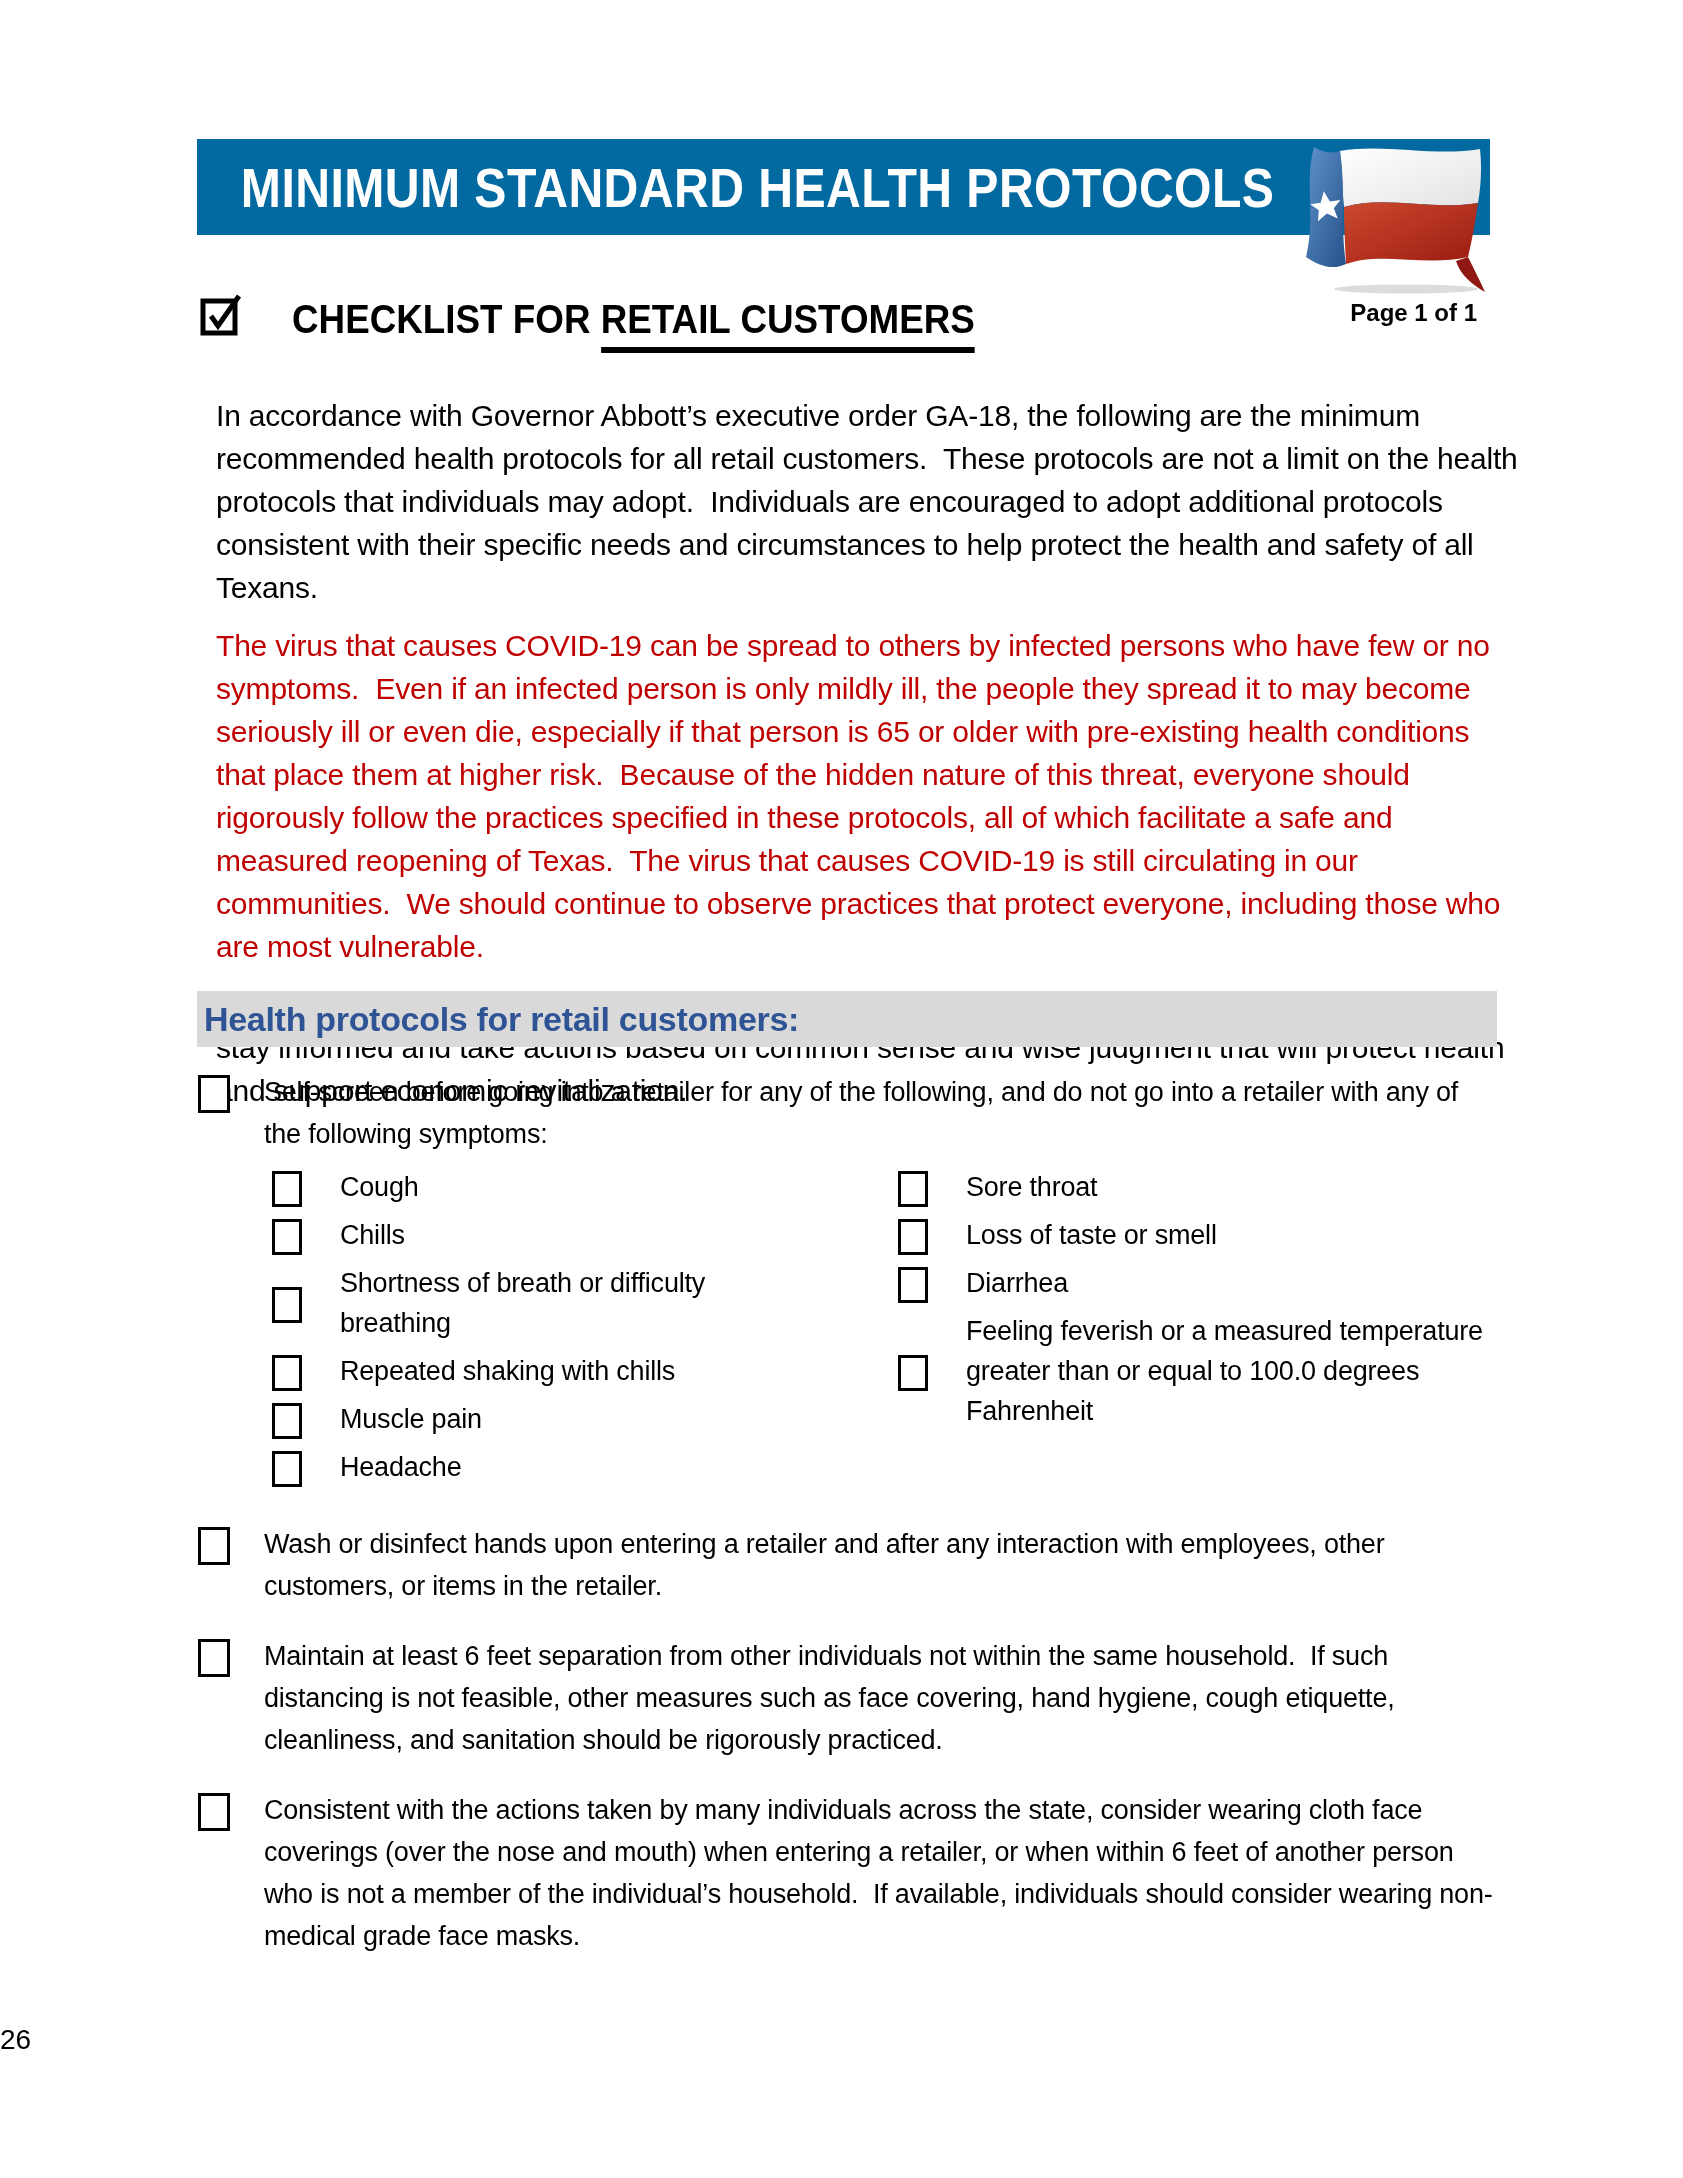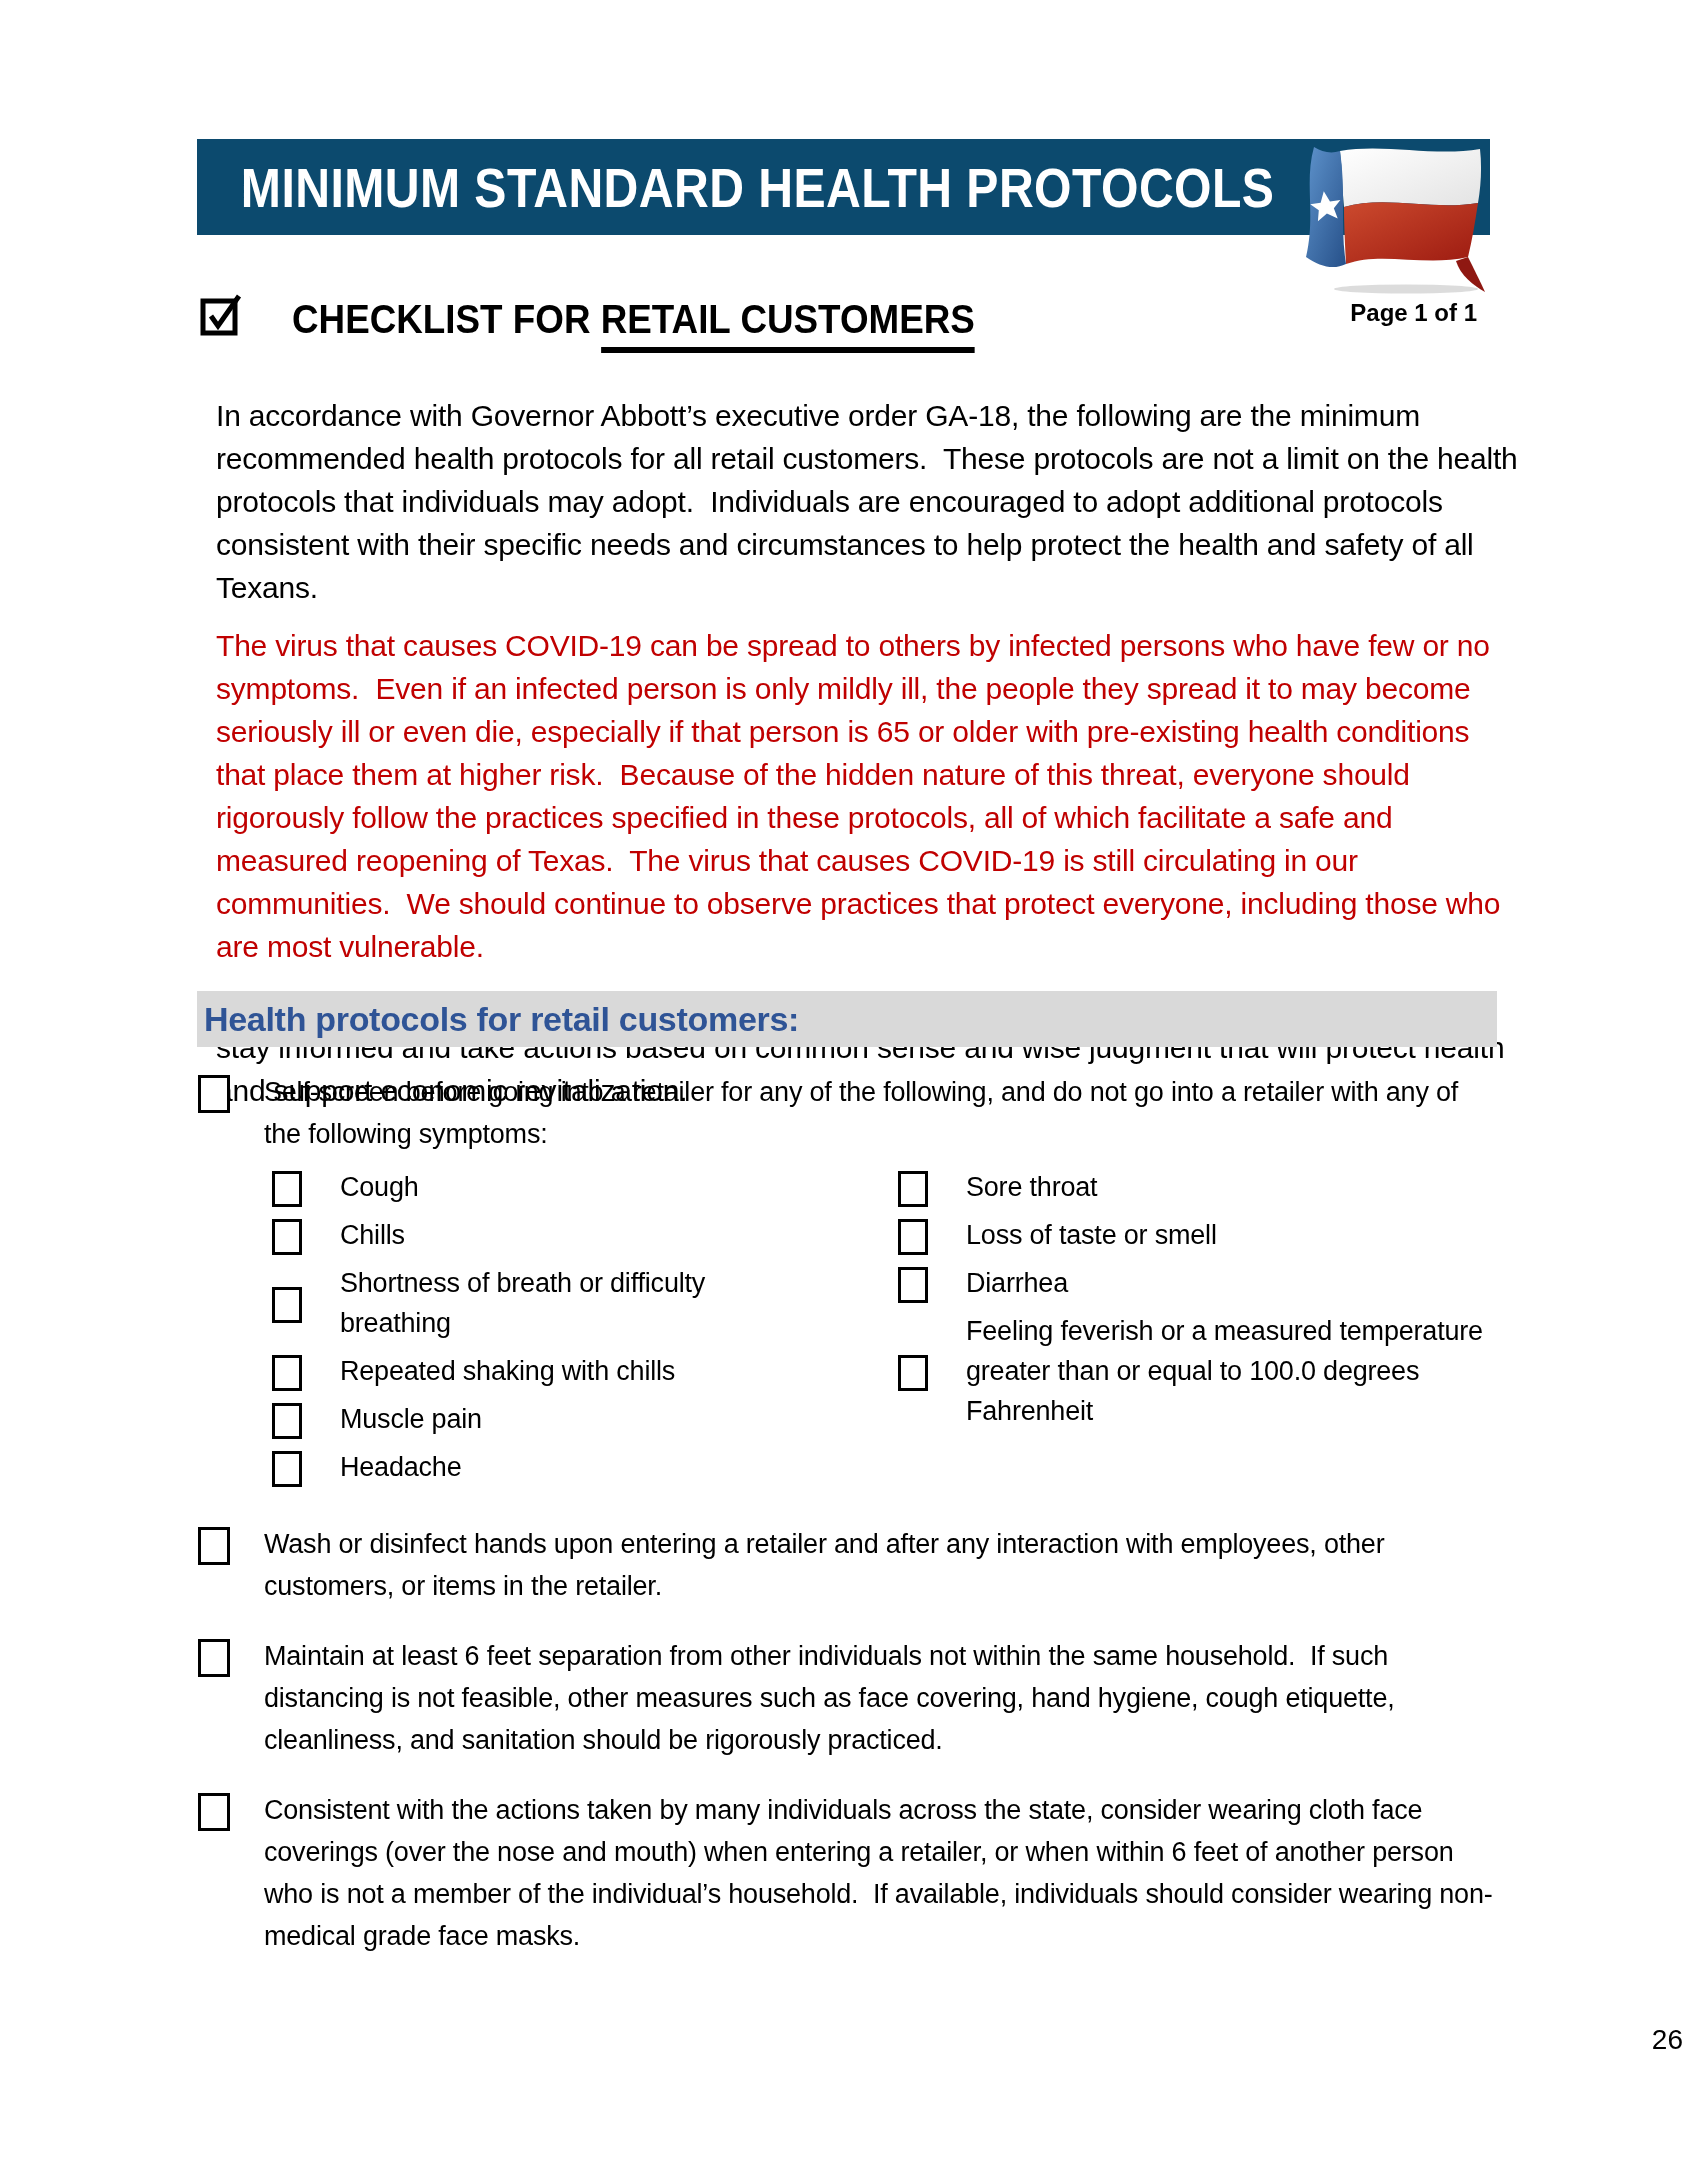--- a/index.html
+++ b/index.html
@@ -4,21 +4,21 @@
 <style>
   html,body { margin:0; padding:0; background:#ffffff; }
   .page {
     position:relative; width:1683px; height:2178px; background:#ffffff;
     font-family:"Liberation Sans", sans-serif; color:#000; overflow:hidden;
   }
 
   
   .banner {
     position:absolute; left:197px; top:139px; width:1293px; height:96px;
-    background:#0c4a6e; display:flex; align-items:center;
+    background:#0369a1; display:flex; align-items:center;
   }
   .banner-title {
     color:#fff; font-weight:bold; font-size:56px; white-space:nowrap;
     padding-left:51px; transform:scaleX(0.86); transform-origin:left center;
     letter-spacing:0.5px;
   }
   .flag { position:absolute; left:1279px; top:145px; width:230px; height:150px; }
 
   
   .title-row {
@@ -73,21 +73,21 @@
   .sym-col.right { flex:1; }
   .sym-col li { display:flex; align-items:center; margin-bottom:8px; line-height:40px; }
   .box.small { width:24px; height:30px; margin-right:38px; margin-top:4px; }
   .sym-label { display:block; }
   .sym-col.left  .sym-label { max-width:475px; }
   .sym-col.right .sym-label { max-width:520px; }
 
   
   .page-number {
     position:absolute; left:0; top:2024px; width:1683px;
-    text-align:right; font-size:28px;
+    text-align:left; font-size:28px;
   }
 </style>
 </head>
 <body>
 
 <div class="page">
 
   <header class="banner">
     <div class="banner-title">MINIMUM STANDARD HEALTH PROTOCOLS</div>
   </header>

